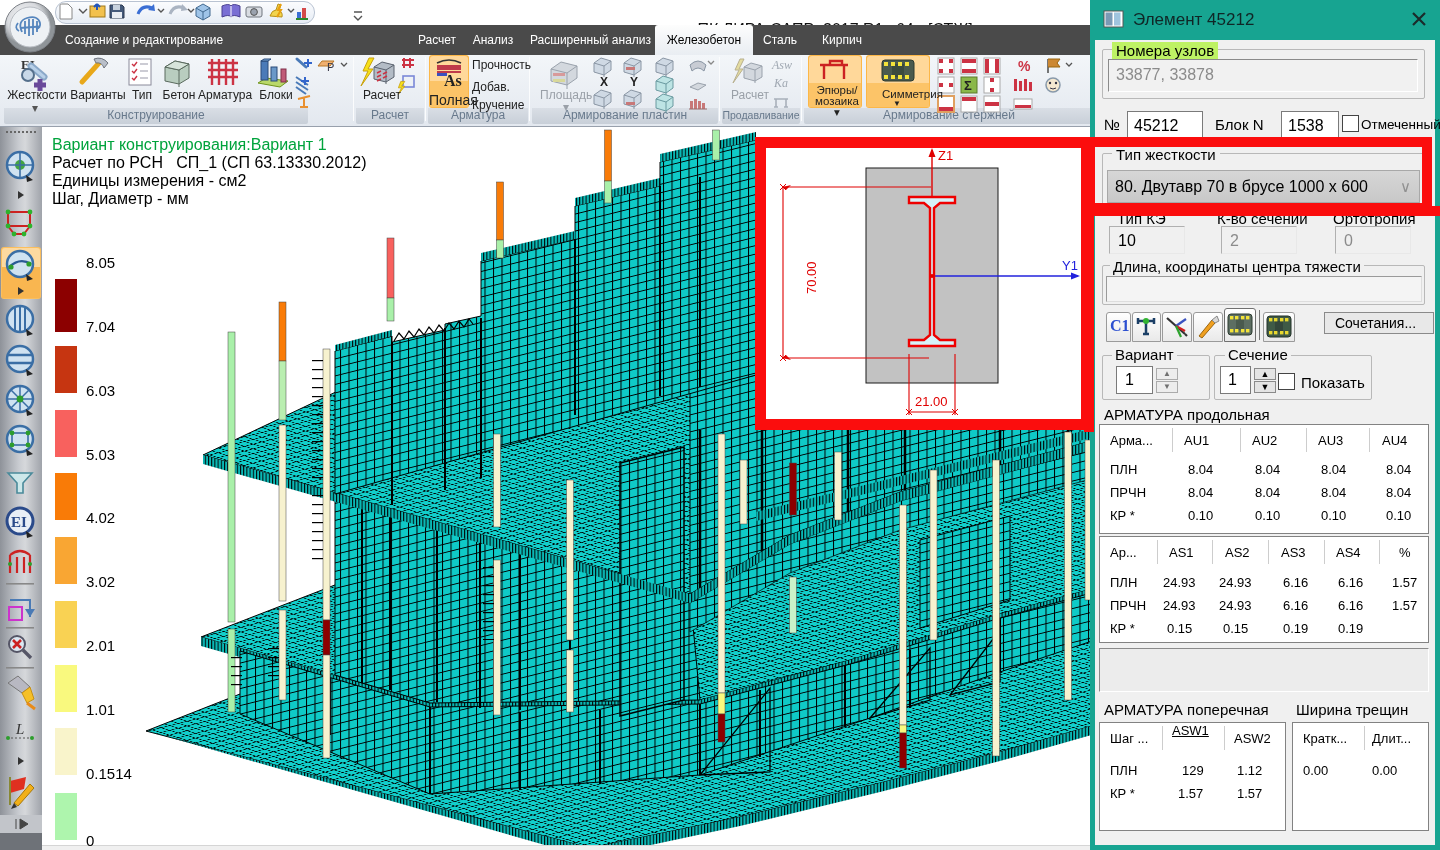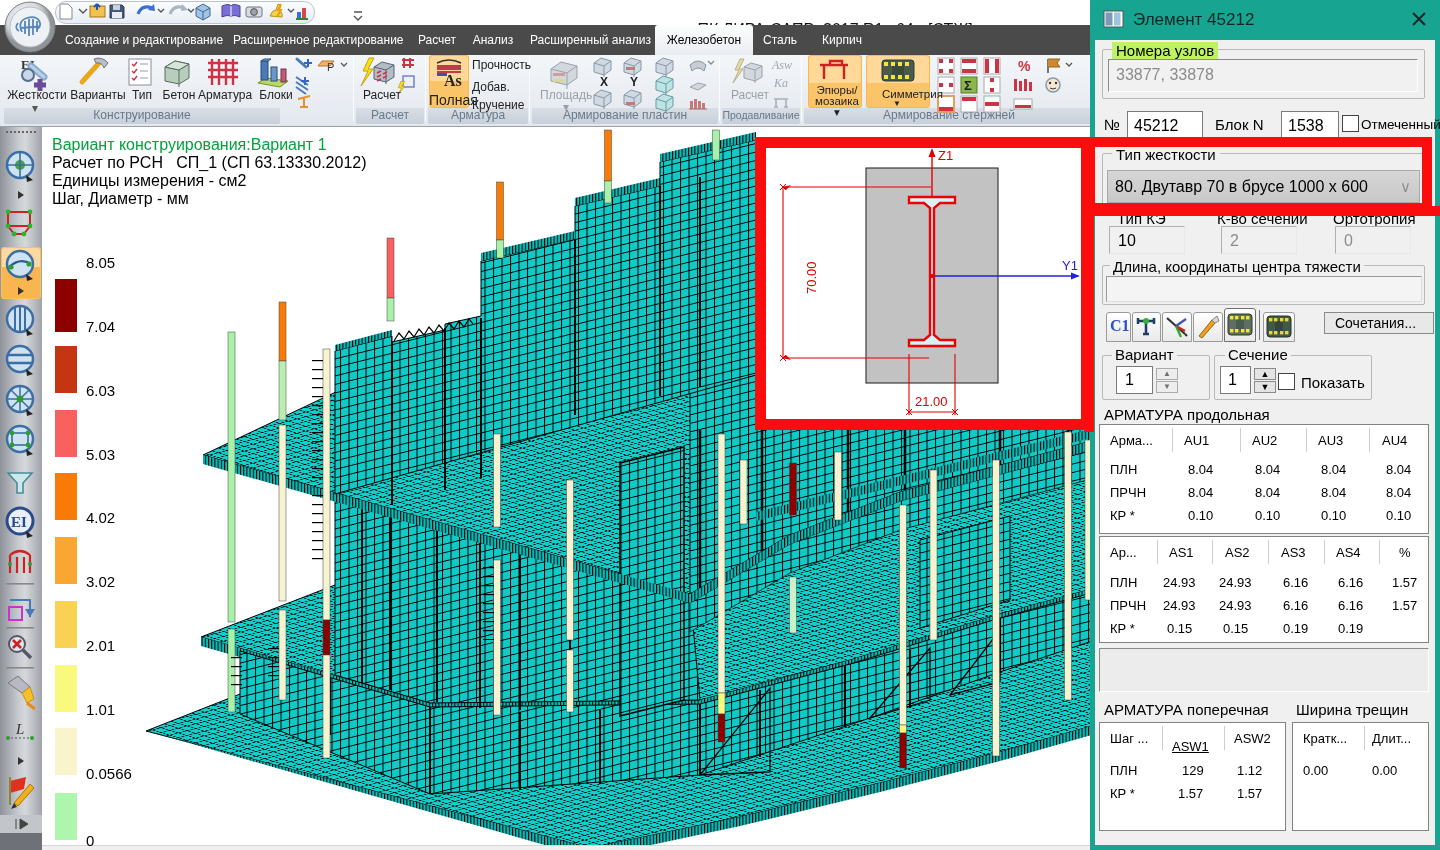--- a/index.html
+++ b/index.html
@@ -187,21 +187,21 @@
     <div class="legendlab" style="top:319px;">5.03</div>
     <div class="legendbox" style="top:346px; background:#f97b07;"></div>
     <div class="legendlab" style="top:382px;">4.02</div>
     <div class="legendbox" style="top:410px; background:#f9a633;"></div>
     <div class="legendlab" style="top:446px;">3.02</div>
     <div class="legendbox" style="top:474px; background:#f9d253;"></div>
     <div class="legendlab" style="top:510px;">2.01</div>
     <div class="legendbox" style="top:538px; background:#f9f97e;"></div>
     <div class="legendlab" style="top:574px;">1.01</div>
     <div class="legendbox" style="top:601px; background:#f9f4cb;"></div>
-    <div class="legendlab" style="top:638px;">0.0566</div>
+    <div class="legendlab" style="top:638px;">0.1514</div>
     <div class="legendbox" style="top:666px; background:#aef5ad;"></div>
     <div class="legendlab" style="top:705px;">0</div>
   </div>
 
   <div id="lbar" class="abs">
     <svg width="42" height="723">
 
       <g fill="#666">
         <rect x="6" y="4" width="2" height="2"></rect>
           <rect x="10" y="4" width="2" height="2"></rect>
@@ -358,32 +358,31 @@
     </svg>
   </div>
   <div class="abs" style="left:352px; top:8px; width:14px; height:12px;">
     <svg width="14" height="12">
         <path d="M2 2 h8 M2 6 l4 4 l4 -4" stroke="#555" stroke-width="1.4" fill="none"></path>
       </svg>
   </div>
 
   <div id="tabbar" class="abs">
     <div class="tab" style="left:65px; width:152px; font-size:12px;">Создание и редактирование</div>
-    <div class="tab" style="left:233px; width:166px; font-size:12px;">Расширенное редактирование</div>
     <div class="tab" style="left:416px; width:42px; font-size:12px;">Расчет</div>
     <div class="tab" style="left:472px; width:42px; font-size:12px;">Анализ</div>
     <div class="tab" style="left:530px; width:118px; font-size:12px;">Расширенный анализ</div>
     <div class="tab tabactive" style="left:655px; width:98px; font-size:12px;">Железобетон</div>
     <div class="tab" style="left:763px; width:34px; font-size:12px;">Сталь</div>
     <div class="tab" style="left:820px; width:44px; font-size:12px;">Кирпич</div>
   </div>
 
   <div id="ribbon" class="abs">
 
-    <div class="rglabel" style="left:4px; width:276px;">Конструирование</div>
+    <div class="rglabel" style="left:4px; width:304px;">Конструирование</div>
     <div class="rglabel" style="left:356px; width:68px;">Расчет</div>
     <div class="rglabel" style="left:428px; width:100px;">Арматура</div>
     <div class="rglabel" style="left:532px; width:186px;">Армирование пластин</div>
     <div class="rglabel" style="left:722px; width:78px; font-size:10.5px;">Продавливание</div>
     <div class="rglabel" style="left:804px; width:290px;">Армирование стержней</div>
 
     <div class="rsep" style="left:353px;"></div>
     <div class="rsep" style="left:425px;"></div>
     <div class="rsep" style="left:529px;"></div>
     <div class="rsep" style="left:719px;"></div>
@@ -876,21 +875,21 @@
 
       <div class="sunken" style="left:4px; top:608px; width:330px; height:44px; background:#ececec;"></div>
 
       <div class="ptext" style="left:9px; top:661px;">АРМАТУРА поперечная</div>
       <div class="ptext" style="left:201px; top:661px;">Ширина трещин</div>
 
       <div class="tbl" style="left:4px; top:682px; width:187px; height:109px;">
         <div class="tsep" style="left:62px; top:3px; height:24px;"></div>
         <div class="tsep" style="left:124px; top:3px; height:24px;"></div>
         <div class="tcell" style="left:10px; top:8px;">Шаг ...</div>
-        <div class="tcell" style="left:72px; top:16px;text-decoration:underline;">ASW1</div>
+        <div class="tcell" style="left:72px; top:0;text-decoration:underline;">ASW1</div>
         <div class="tcell" style="left:134px; top:8px;">ASW2</div>
         <div class="tcell" style="left:10px; top:40px;">ПЛН</div>
         <div class="tcell" style="left:82px; top:40px;">129</div>
         <div class="tcell" style="left:137px; top:40px;">1.12</div>
         <div class="tcell" style="left:10px; top:63px;">КР *</div>
         <div class="tcell" style="left:78px; top:63px;">1.57</div>
         <div class="tcell" style="left:137px; top:63px;">1.57</div>
       </div>
 
       <div class="tbl" style="left:197px; top:682px; width:137px; height:109px;">

